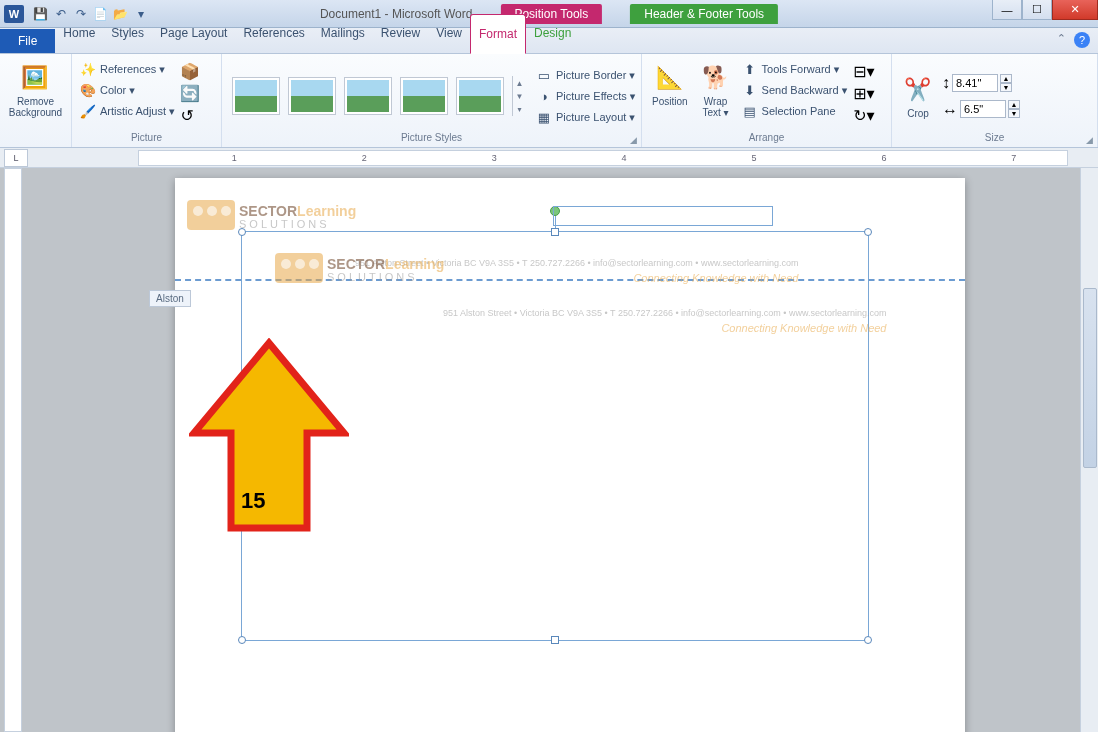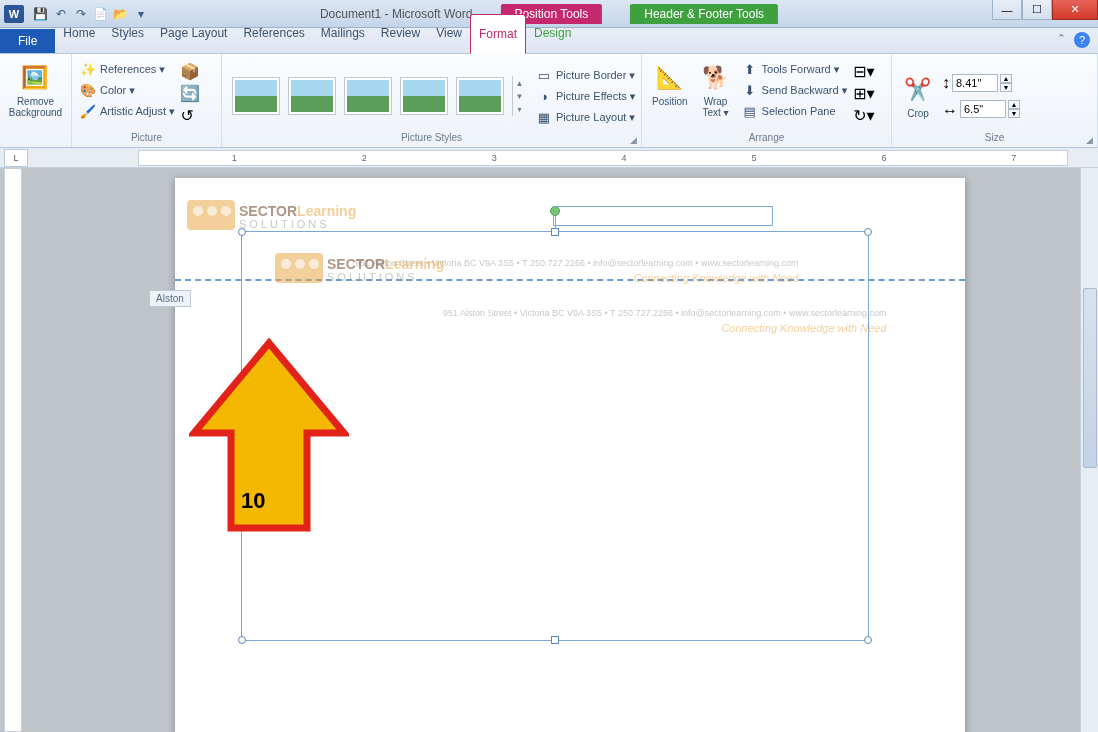--- a/index.html
+++ b/index.html
@@ -327,21 +327,21 @@
     <div class="letterhead" style="left:268px; top:130px;">
       <div class="address-line">951 Alston Street • Victoria BC  V9A 3S5 • T 250.727.2266 • info@sectorlearning.com • www.sectorlearning.com</div>
       <div class="tagline">Connecting Knowledge with Need</div>
     </div>
 
     <div class="arrow-shape">
       <svg class="arrow-svg" viewBox="0 0 160 200">
         <path d="M80 5 L155 95 L118 95 L118 190 L42 190 L42 95 L5 95 Z" fill="#f5b800" stroke="#e2231a" stroke-width="7"></path>
         <path d="M80 5 L155 95 L118 95 L118 190 L42 190 L42 95 L5 95 Z" fill="url(#tex)" opacity="0.15"></path>
       </svg>
-      <div class="arrow-num">10</div>
+      <div class="arrow-num">15</div>
     </div>
 
   </div>
 </div>
 
 <div class="scrollbar-v">
   <div class="scroll-thumb"></div>
 </div>
 
 </body></html>

